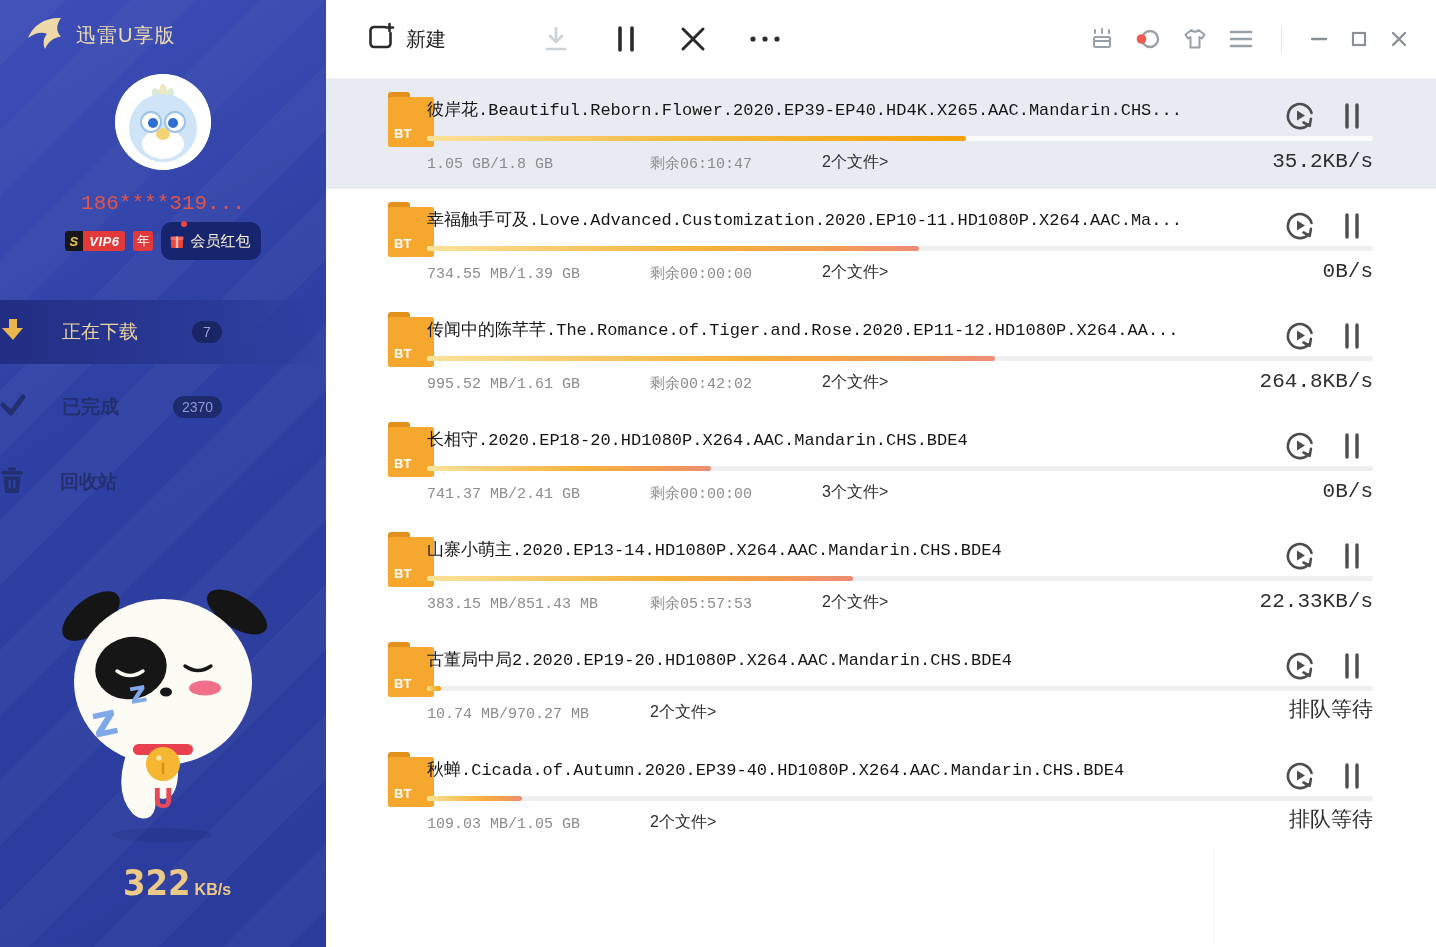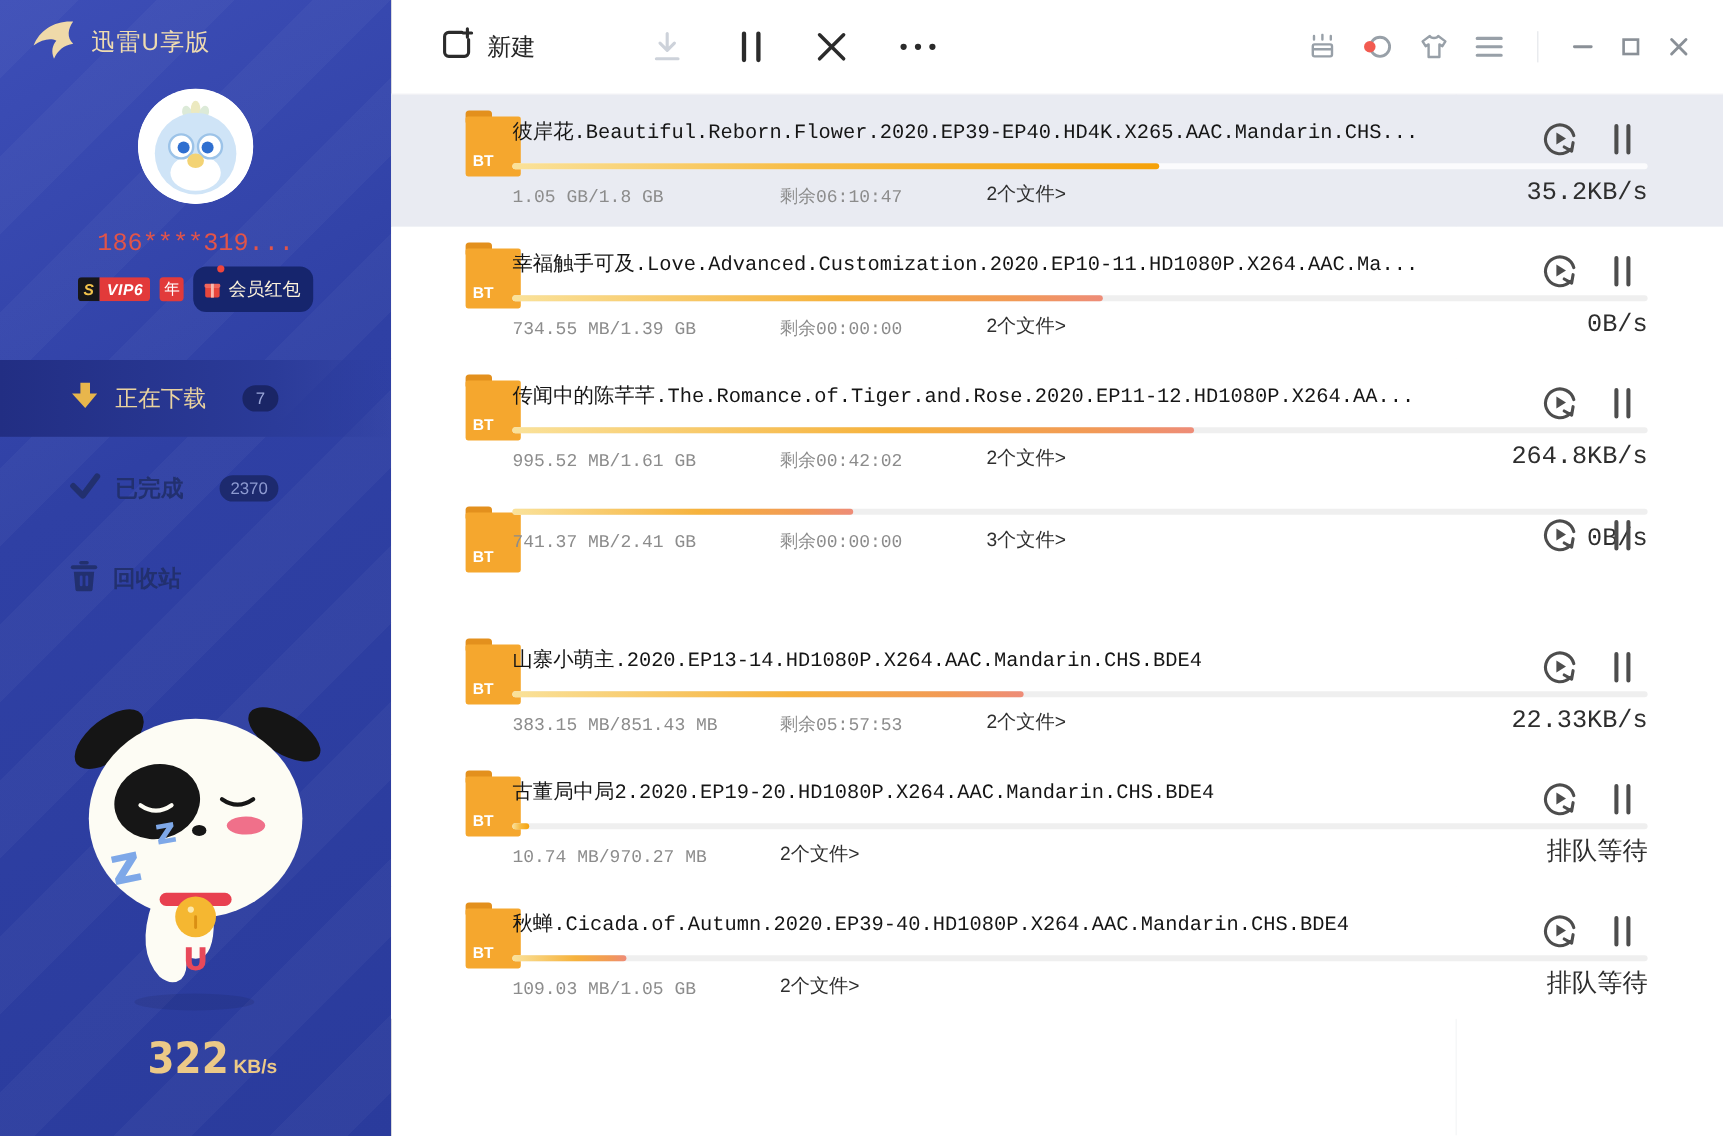--- a/index.html
+++ b/index.html
@@ -31,21 +31,21 @@
     font-size:13px; display:flex; align-items:center; justify-content:center; }
   .redpacket-badge { position:relative; height:38px; border-radius:11px; background:#16256d;
     color:#fdf3dc; font-size:15px; display:flex; align-items:center; gap:5px; padding:0 11px 0 8px; }
   .redpacket-badge .dot { position:absolute; top:-1px; left:20px; width:6px; height:6px;
     border-radius:50%; background:#f0453c; }
   .promo-line { position:absolute; top:249px; width:100%; text-align:center;
     color:#e9c583; font-size:16px; cursor:pointer; }
 
   .menu { position:absolute; top:300px; width:100%; }
   .menu-item { position:relative; height:64px; display:flex; align-items:center;
-    padding-left:58px; gap:12px; cursor:pointer; margin-bottom:11px; }
+    gap:36px; cursor:pointer; margin-bottom:11px; }
   .menu-item .label { font-size:19px; color:#22306f; font-weight:bold; }
   .menu-item.active { background:linear-gradient(90deg,#222e83 0%, #2b3b99 70%, rgba(43,59,153,0) 100%); margin-bottom:11px; }
   .menu-item.active .label { color:#ead39f; font-weight:normal; }
   .count-pill { margin-left:18px; min-width:30px; padding:0 9px; height:22px; border-radius:11px;
     background:#1d2a6e; color:#8d9ad1; font-size:14px; display:flex; align-items:center; justify-content:center; }
   .menu-item.active .count-pill { background:#1a2566; color:#9aa6d8; }
 
   .mascot { position:absolute; top:572px; left:50%; transform:translateX(-50%); }
   .speed-wrap { position:absolute; top:862px; width:100%; text-align:center; color:#ecc987;padding-left:28px; }
   .speed-value { font-size:36px; font-weight:bold; font-family:"DejaVu Sans Condensed","DejaVu Sans",sans-serif; }
@@ -387,20 +387,21 @@
     </div>
   </div>
 
   <div class="task-row">
     <div class="folder">
       <div class="tab"></div>
       <div class="body"></div>
       <div class="tag">BT</div>
     </div>
     <div class="task-content">
+      <div class="task-title">长相守.2020.EP18-20.HD1080P.X264.AAC.Mandarin.CHS.BDE4</div>
       <div class="bar-track">
         <div class="bar-fill tip-salmon" style="width: 30%;"></div>
       </div>
       <div class="task-details">
         <span class="t-size">741.37 MB/2.41 GB</span>
         <span class="t-remaining">剩余00:00:00</span>
         <span class="t-files">3个文件&gt;</span>
         <span class="t-status">0B/s</span>
       </div>
     </div>

